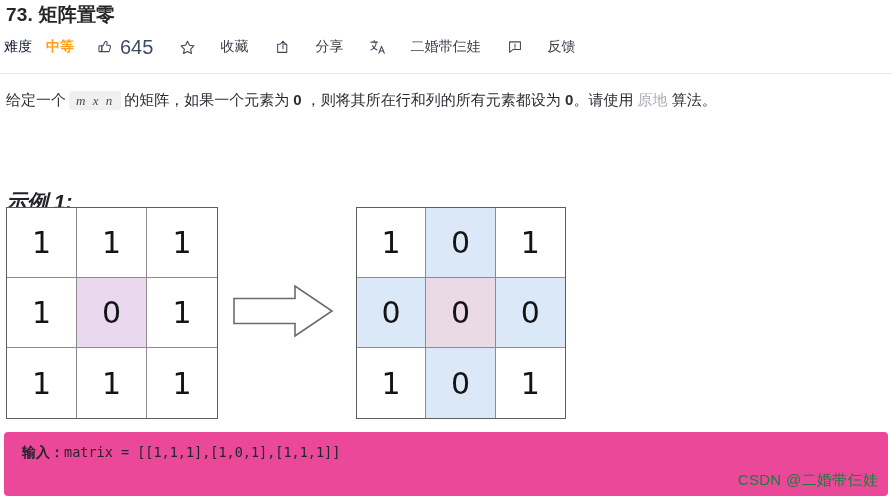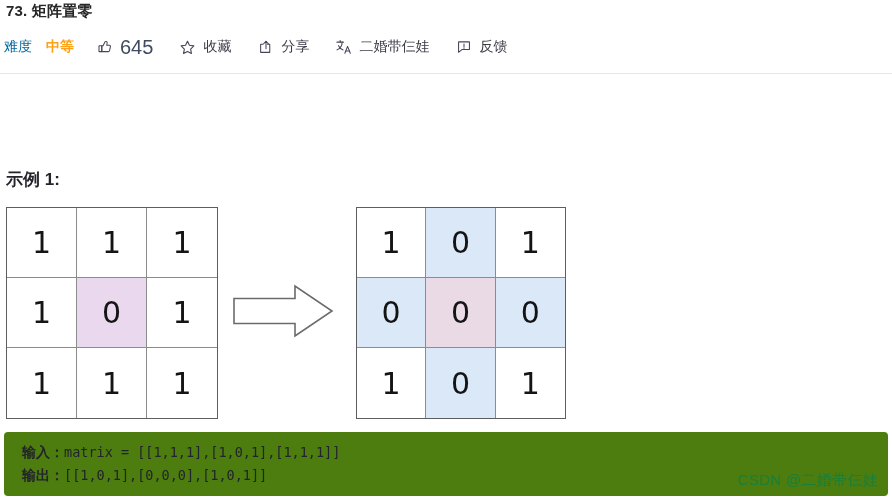--- a/index.html
+++ b/index.html
@@ -13,21 +13,21 @@
   #page {
     position: relative;
     width: 892px; height: 500px;
     background: #ffffff;
   }
 
   
   .title {
     position: absolute;
     left: 6px; top: 2px;
-    font-size: 15px;
+    font-size: 19px;
     font-weight: 700;
     color: #262626;
     letter-spacing: .2px;
     white-space: nowrap;
   }
 
   
   .toolbar {
     position: absolute;
     left: 4px; top: 34px;
@@ -39,23 +39,23 @@
   .tb-item {
     display: flex;
     align-items: center;
     height: 26px;
     margin-right: 26px;
     color: #3c3c4a;
     font-size: 14px;
     cursor: pointer;
   }
   .tb-item:last-child { margin-right: 0; }
-  .tb-label { color: #3b3b48; }
+  .tb-label { color: #3b3b48; margin-left: 17px; }
   .tb-difficulty-label {
-    color: #0369a1;
+    color: #0f172a;
     font-size: 14px;
     margin-right: 14px;
   }
   .tb-difficulty-value {
     color: #ffa116;
     font-size: 14px;
     font-weight: bold;
   }
   .tb-icon {
     display: inline-flex;
@@ -96,24 +96,25 @@
     padding: 2px 7px;
     margin: 0 3px;
     letter-spacing: 2px;
   }
   .strong-zero { font-weight: 700; }
   .ghost-link { color: #a9a9b3; }
 
   
   .example-heading {
     position: absolute;
-    left: 6px; top: 168px;
-    font-size: 17px;
+    left: 6px; top: 188px;
+    font-size: 21px;
     font-weight: 700;
     color: #23232a;
+    font-style: italic;
   }
 
   
   .matrix {
     position: absolute;
     display: grid;
     grid-template-columns: repeat(3, 1fr);
     grid-template-rows: repeat(3, 1fr);
     border: 1px solid #5d5d5d;
     background: #ffffff;
@@ -142,21 +143,21 @@
     position: absolute;
     left: 232px; top: 280px;
     width: 102px; height: 62px;
   }
 
   
   .io-block {
     position: absolute;
     left: 4px; top: 432px;
     width: 884px; height: 64px;
-    background: #4d7c0f;
+    background: #ec4899;
     border-radius: 4px;
     padding: 9px 0 0 18px;
   }
   .io-line {
     font-size: 14px;
     line-height: 23px;
     color: #22242b;
     white-space: nowrap;
   }
   .io-key {
@@ -246,20 +247,23 @@
           <path d="M10 11.1v.6"></path>
         </svg>
       </span>
       <span class="tb-label">反馈</span>
     </div>
 
   </div>
 
   <div class="divider"></div>
 
+  <div class="desc">
+    <span>给定一个</span><span class="inline-code">m x n</span><span>的矩阵，如果一个元素为</span> <span class="strong-zero">0</span> <span>，则将其所在行和列的所有元素都设为</span> <span class="strong-zero">0</span><span>。请使用</span> <span class="ghost-link">原地</span> <span>算法。</span>
+  </div>
 
   <div class="example-heading">示例 1:</div>
 
   <div class="matrix left">
     <div class="cell">1</div>
     <div class="cell">1</div>
     <div class="cell">1</div>
     <div class="cell">1</div>
     <div class="cell hl-purple">0</div>
     <div class="cell">1</div>
@@ -283,20 +287,17 @@
     <div class="cell hl-blue">0</div>
     <div class="cell">1</div>
     <div class="cell hl-blue">0</div>
     <div class="cell">1</div>
   </div>
 
   <div class="io-block">
     <div class="io-line">
       <span class="io-key">输入：</span><span class="io-val">matrix = [[1,1,1],[1,0,1],[1,1,1]]</span>
     </div>
-    <div class="io-line">
-      <span class="io-key">输出：</span><span class="io-val">[[1,0,1],[0,0,0],[1,0,1]]</span>
-    </div>
   </div>
 
   <div class="watermark">CSDN @二婚带仨娃</div>
 
 </div>
 
 </body></html>

